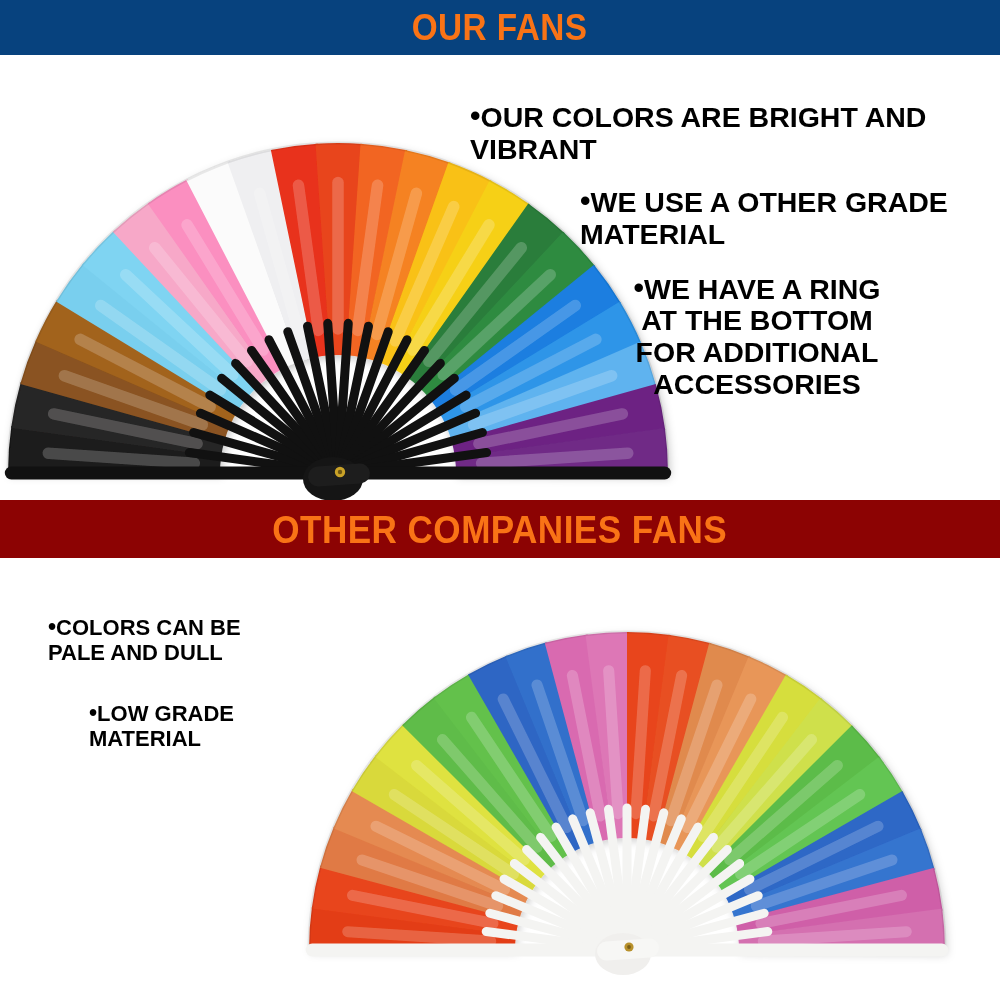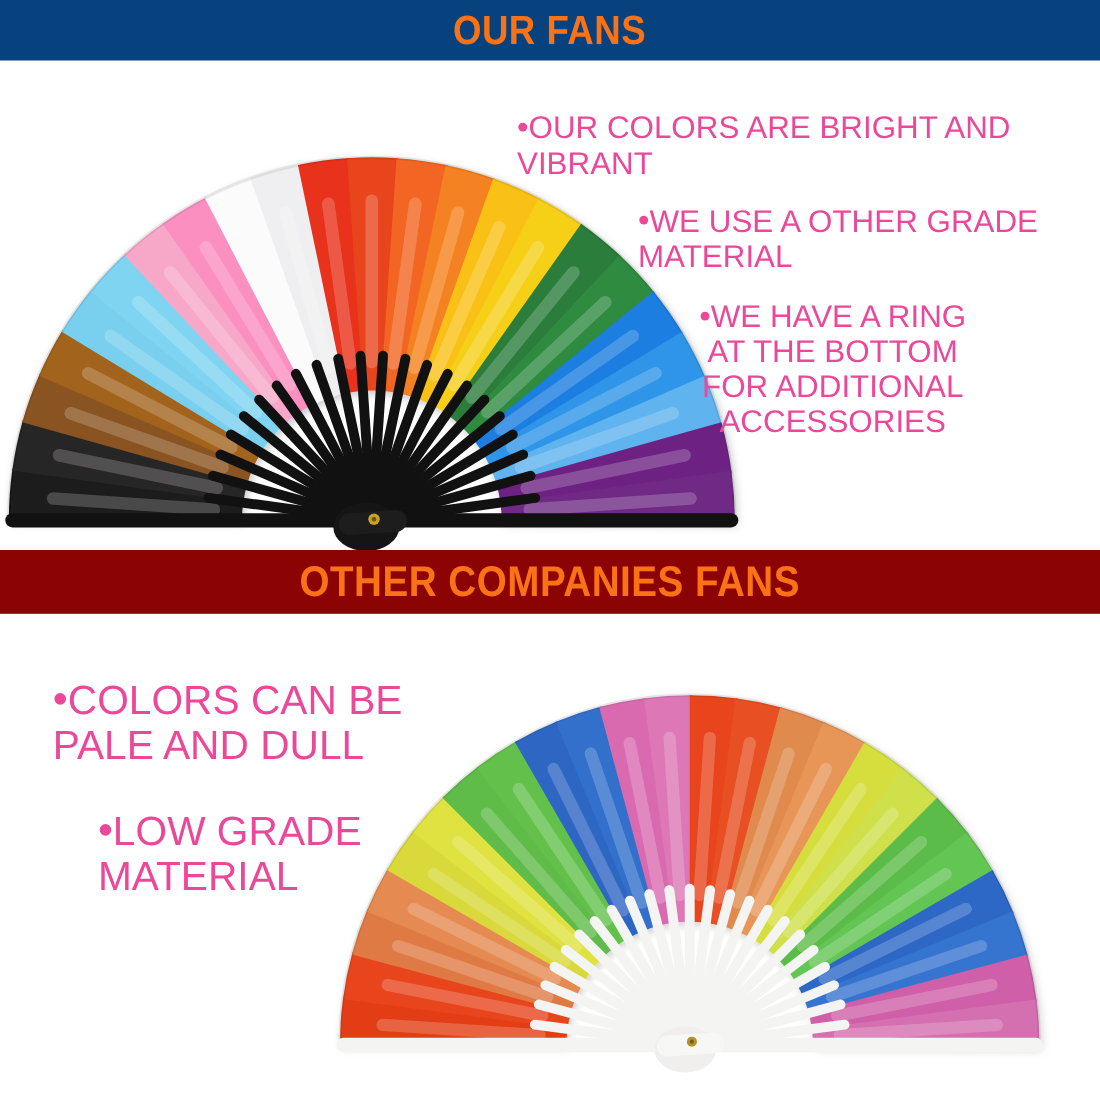--- a/index.html
+++ b/index.html
@@ -34,21 +34,21 @@
     transform-origin:center;
     white-space:nowrap;
     line-height:1;
   }
 
   
   .section-top{position:absolute;top:55px;left:0;width:1000px;height:445px;}
   .section-bottom{position:absolute;top:558px;left:0;width:1000px;height:442px;}
 
   
-  .bullets{position:absolute;color:#ec4899;font-weight:normal;}
+  .bullets{position:absolute;color:#000000;font-weight:bold;}
   .bullet{
     display:block;
     position:relative;
     line-height:1.12;
     white-space:pre-line;
   }
   .bullet .dot{
     font-size:1.05em;
     line-height:1;
     vertical-align:0.02em;
@@ -59,21 +59,21 @@
     top:46px;left:470px;width:520px;
     font-size:28.5px;
   }
   #top-bullets .b1{text-align:left;}
   #top-bullets .b2{text-align:left;margin-top:21px;padding-left:110px;}
   #top-bullets .b3{text-align:center;margin-top:22px;padding-left:54px;}
 
   
   #bottom-bullets{
     top:58px;left:48px;width:330px;
-    font-size:37px;
+    font-size:22px;
   }
   #bottom-bullets .b1{text-align:left;}
   #bottom-bullets .b2{text-align:left;margin-top:36px;margin-left:41px;}
   #bottom-bullets .b3{text-align:left;margin-top:36px;}
 
   
   .fan{position:absolute;}
   #fan-top{left:8px;top:36px;width:660px;height:420px;}
   #fan-bottom{left:285px;top:40px;width:670px;height:400px;}
 

